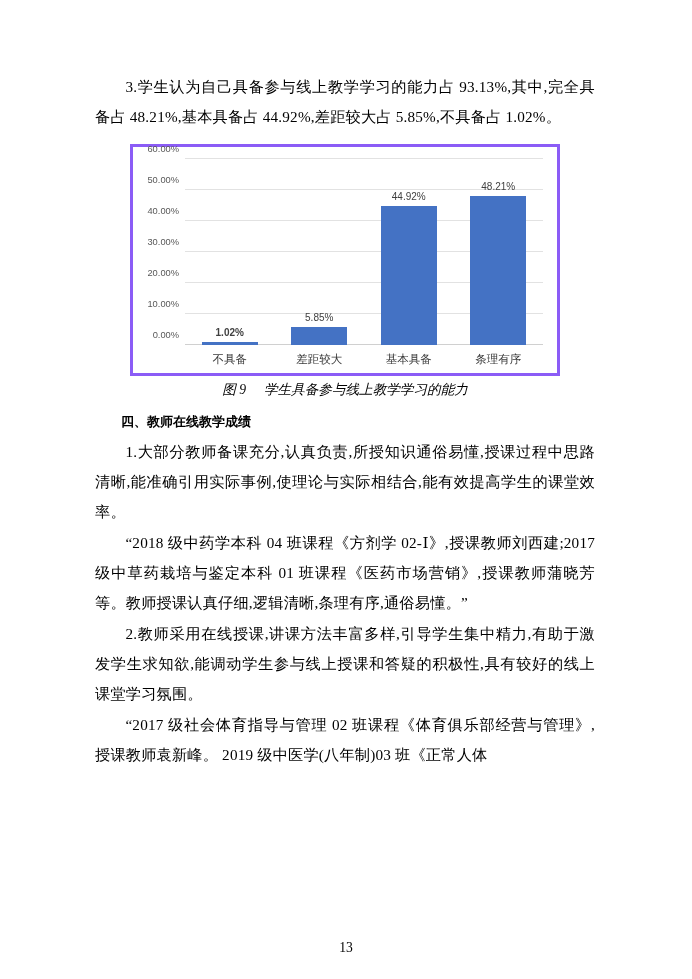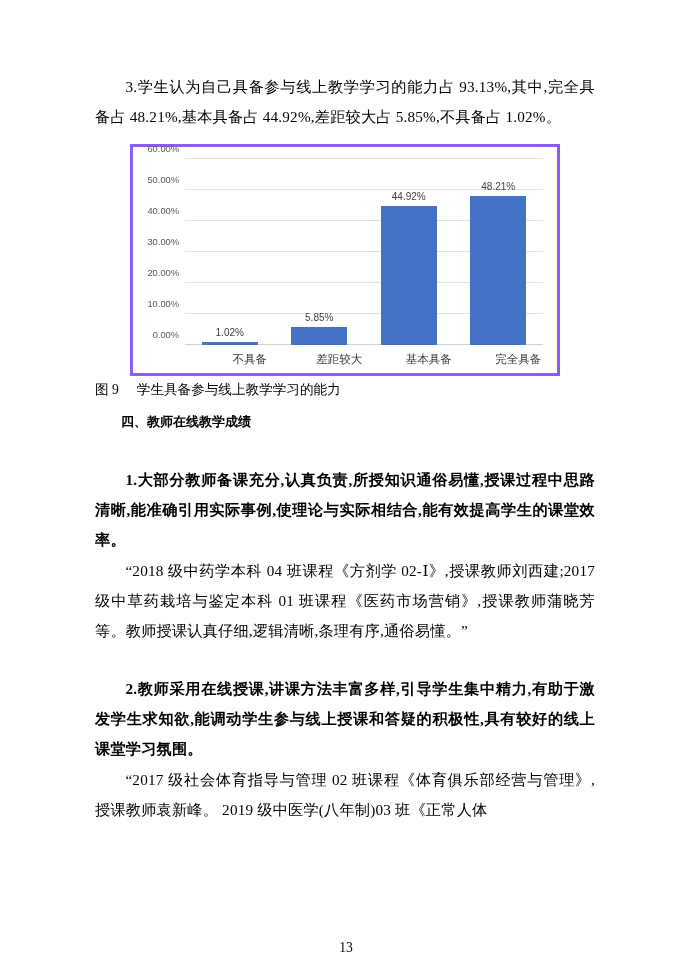--- a/index.html
+++ b/index.html
@@ -34,34 +34,35 @@
     line-height: 30px;
     text-align: justify;
     text-justify: inter-ideograph;
     margin: 0 0 1px 0;
     letter-spacing: 0.2px;
   }
   .indent {
     text-indent: 2em;
   }
   .bold {
-    font-weight: bold;
-    margin-top: 28px;
+    font-weight: normal;
   }
   .heading {
     font-size: 13px;
     line-height: 31px;
     font-weight: bold;
     text-indent: 2em;
     margin: 0;
   }
   .fig-caption {
     font-size: 13.6px;
+    text-align: center;
     line-height: 24px;
     margin: 2px 0 4px 0;
+    font-style: italic;
   }
   .fig-caption .gap {
     display: inline-block;
     width: 18px;
   }
 
   
   .chart-box {
     position: relative;
     width: 430px;
@@ -135,21 +136,20 @@
   }
   .xtick {
     position: absolute;
     top: 100%;
     margin-top: 7px;
     font-size: 11.5px;
     color: #3a3a3a;
     white-space: nowrap;
     left: 50%;
     transform: translateX(-50%);
-    margin-left: 20px;
   }
 
   .page-number {
     position: absolute;
     left: 0;
     right: 0;
     top: 940px;
     text-align: center;
     font-size: 13.6px;
     font-family: "Liberation Serif", serif;
@@ -178,41 +178,41 @@
         <div class="ytick" style="bottom:83.333%;">50.00%</div>
         <div class="ytick" style="bottom:66.666%;margin-left:8px;">40.00%</div>
         <div class="ytick" style="bottom:50%;">30.00%</div>
         <div class="ytick" style="bottom:33.333%;">20.00%</div>
         <div class="ytick" style="bottom:16.666%;">10.00%</div>
         <div class="ytick" style="bottom:0%;">0.00%</div>
 
         <div class="bars">
 
           <div class="bar-slot">
-            <div class="bar-label" style="bottom:3.7%;">1.02%</div>
+            <div class="bar-label" style="bottom:3.7%;font-weight:bold;">1.02%</div>
             <div class="bar" style="height:1.70%;"></div>
             <div class="xtick">不具备</div>
           </div>
 
           <div class="bar-slot">
             <div class="bar-label" style="bottom:11.7%;text-align:center;">5.85%</div>
             <div class="bar" style="height:9.75%;"></div>
             <div class="xtick">差距较大</div>
           </div>
 
           <div class="bar-slot">
             <div class="bar-label" style="bottom:76.8%;">44.92%</div>
             <div class="bar" style="height:74.87%;"></div>
             <div class="xtick">基本具备</div>
           </div>
 
           <div class="bar-slot">
             <div class="bar-label" style="bottom:82.3%;">48.21%</div>
             <div class="bar" style="height:80.35%;"></div>
-            <div class="xtick">完全具备</div>
+            <div class="xtick">条理有序</div>
           </div>
 
         </div>
       </div>
     </div>
 
     <div class="fig-caption">
       <span>图 9</span><span class="gap"></span><span>学生具备参与线上教学学习的能力</span>
     </div>
 

